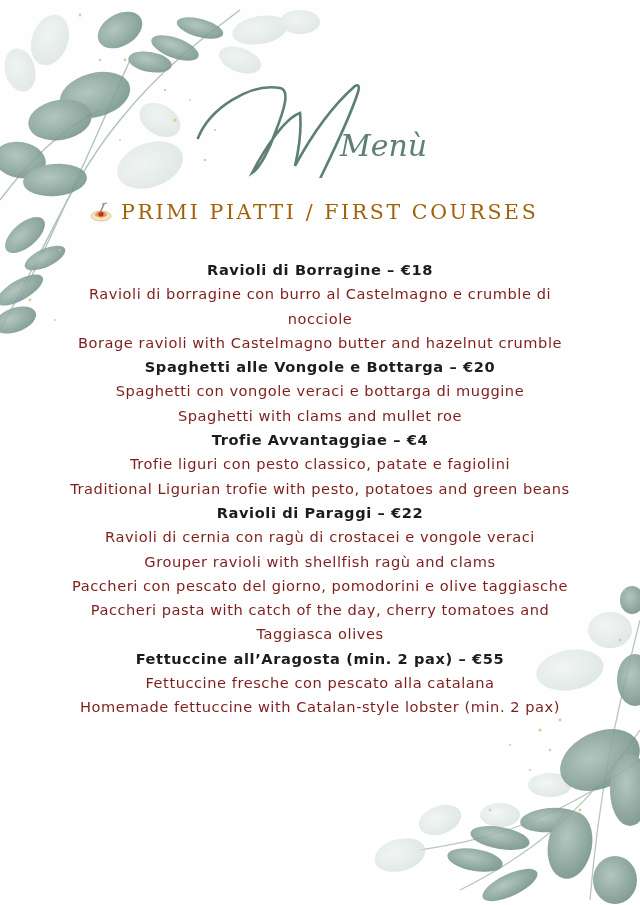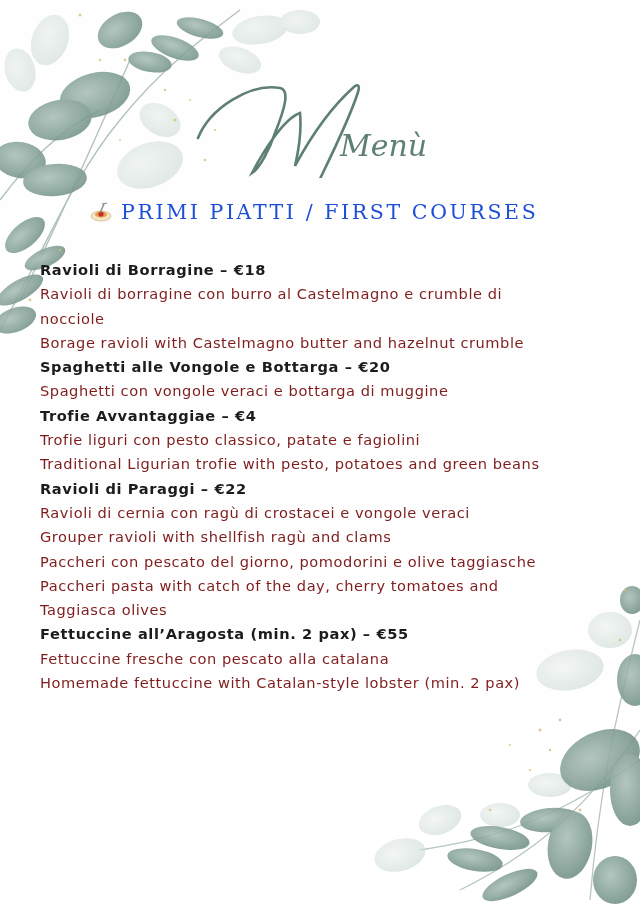--- a/index.html
+++ b/index.html
@@ -3,22 +3,22 @@
 <meta charset="utf-8">
 <style>
   html, body { margin:0; padding:0; }
   body { width:640px; height:905px; background:#ffffff; overflow:hidden; position:relative; font-family:"DejaVu Sans", sans-serif; }
   .page { position:absolute; left:0; top:0; width:640px; height:693px; background:#fefefe; }
   .deco { position:absolute; pointer-events:none; }
   .title { position:absolute; left:190px; top:78px; width:240px; height:100px; }
   .title text { font-family:"DejaVu Serif", serif; font-style:italic; fill:#5e7f76; }
   .section { position:absolute; left:90px; top:196px; width:480px; height:32px; display:flex; align-items:center; }
   .section .emoji { width:22px; height:22px; margin-right:9px; }
-  .section .label { font-family:"DejaVu Serif", serif; font-size:20.5px; letter-spacing:2.6px; color:#1d4ed8; white-space:nowrap; }
-  .menu { position:absolute; left:40px; top:258px; width:560px; color:#1c1c1c; }
+  .section .label { font-family:"DejaVu Serif", serif; font-size:20.5px; letter-spacing:2.6px; color:#a16207; white-space:nowrap; }
+  .menu { position:absolute; left:40px; top:258px; width:560px; text-align:center; color:#1c1c1c; }
   .item .name { font-weight:bold; font-size:14.6px; line-height:24.3px; letter-spacing:0.6px; }
   .item .line { font-size:14.6px; line-height:24.3px; letter-spacing:0.55px; color:#7f1d1d; }
 </style>
 </head>
 <body>
 
 <div class="page">
 
   <svg class="deco" style="left:0;top:0" width="330" height="360" viewBox="0 0 330 360">
     <defs>
@@ -143,20 +143,21 @@
   <div class="menu">
     <div class="item">
       <div class="name">Ravioli di Borragine – €18</div>
       <div class="line">Ravioli di borragine con burro al Castelmagno e crumble di</div>
       <div class="line">nocciole</div>
       <div class="line">Borage ravioli with Castelmagno butter and hazelnut crumble</div>
     </div>
     <div class="item">
       <div class="name">Spaghetti alle Vongole e Bottarga – €20</div>
       <div class="line">Spaghetti con vongole veraci e bottarga di muggine</div>
+      <div class="line">Spaghetti with clams and mullet roe</div>
     </div>
     <div class="item">
       <div class="name">Trofie Avvantaggiae – €4</div>
       <div class="line">Trofie liguri con pesto classico, patate e fagiolini</div>
       <div class="line">Traditional Ligurian trofie with pesto, potatoes and green beans</div>
     </div>
     <div class="item">
       <div class="name">Ravioli di Paraggi – €22</div>
       <div class="line">Ravioli di cernia con ragù di crostacei e vongole veraci</div>
       <div class="line">Grouper ravioli with shellfish ragù and clams</div>

